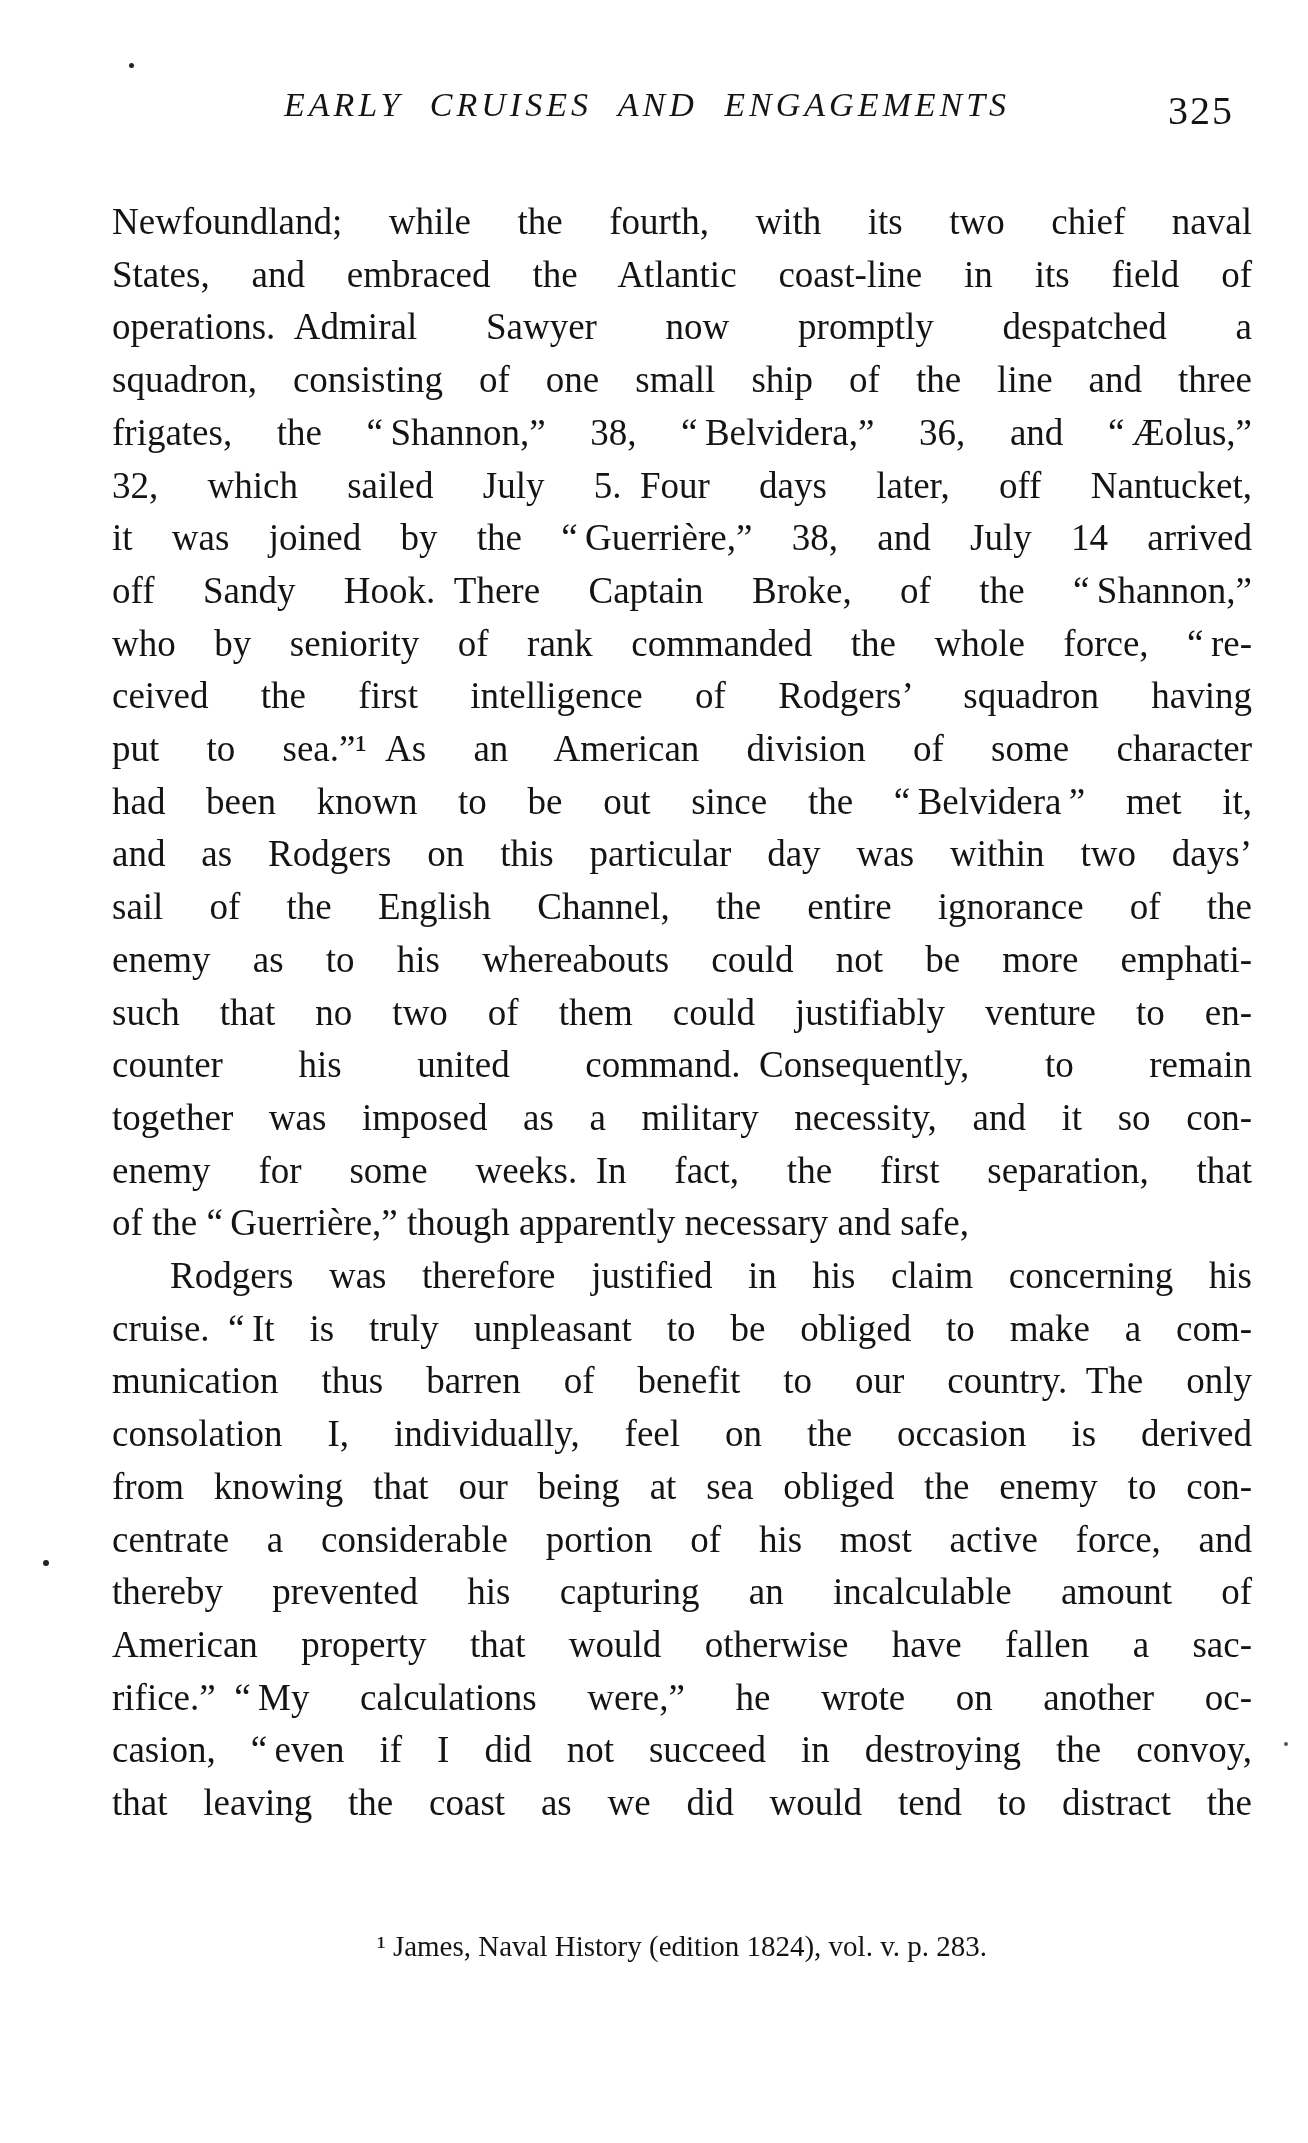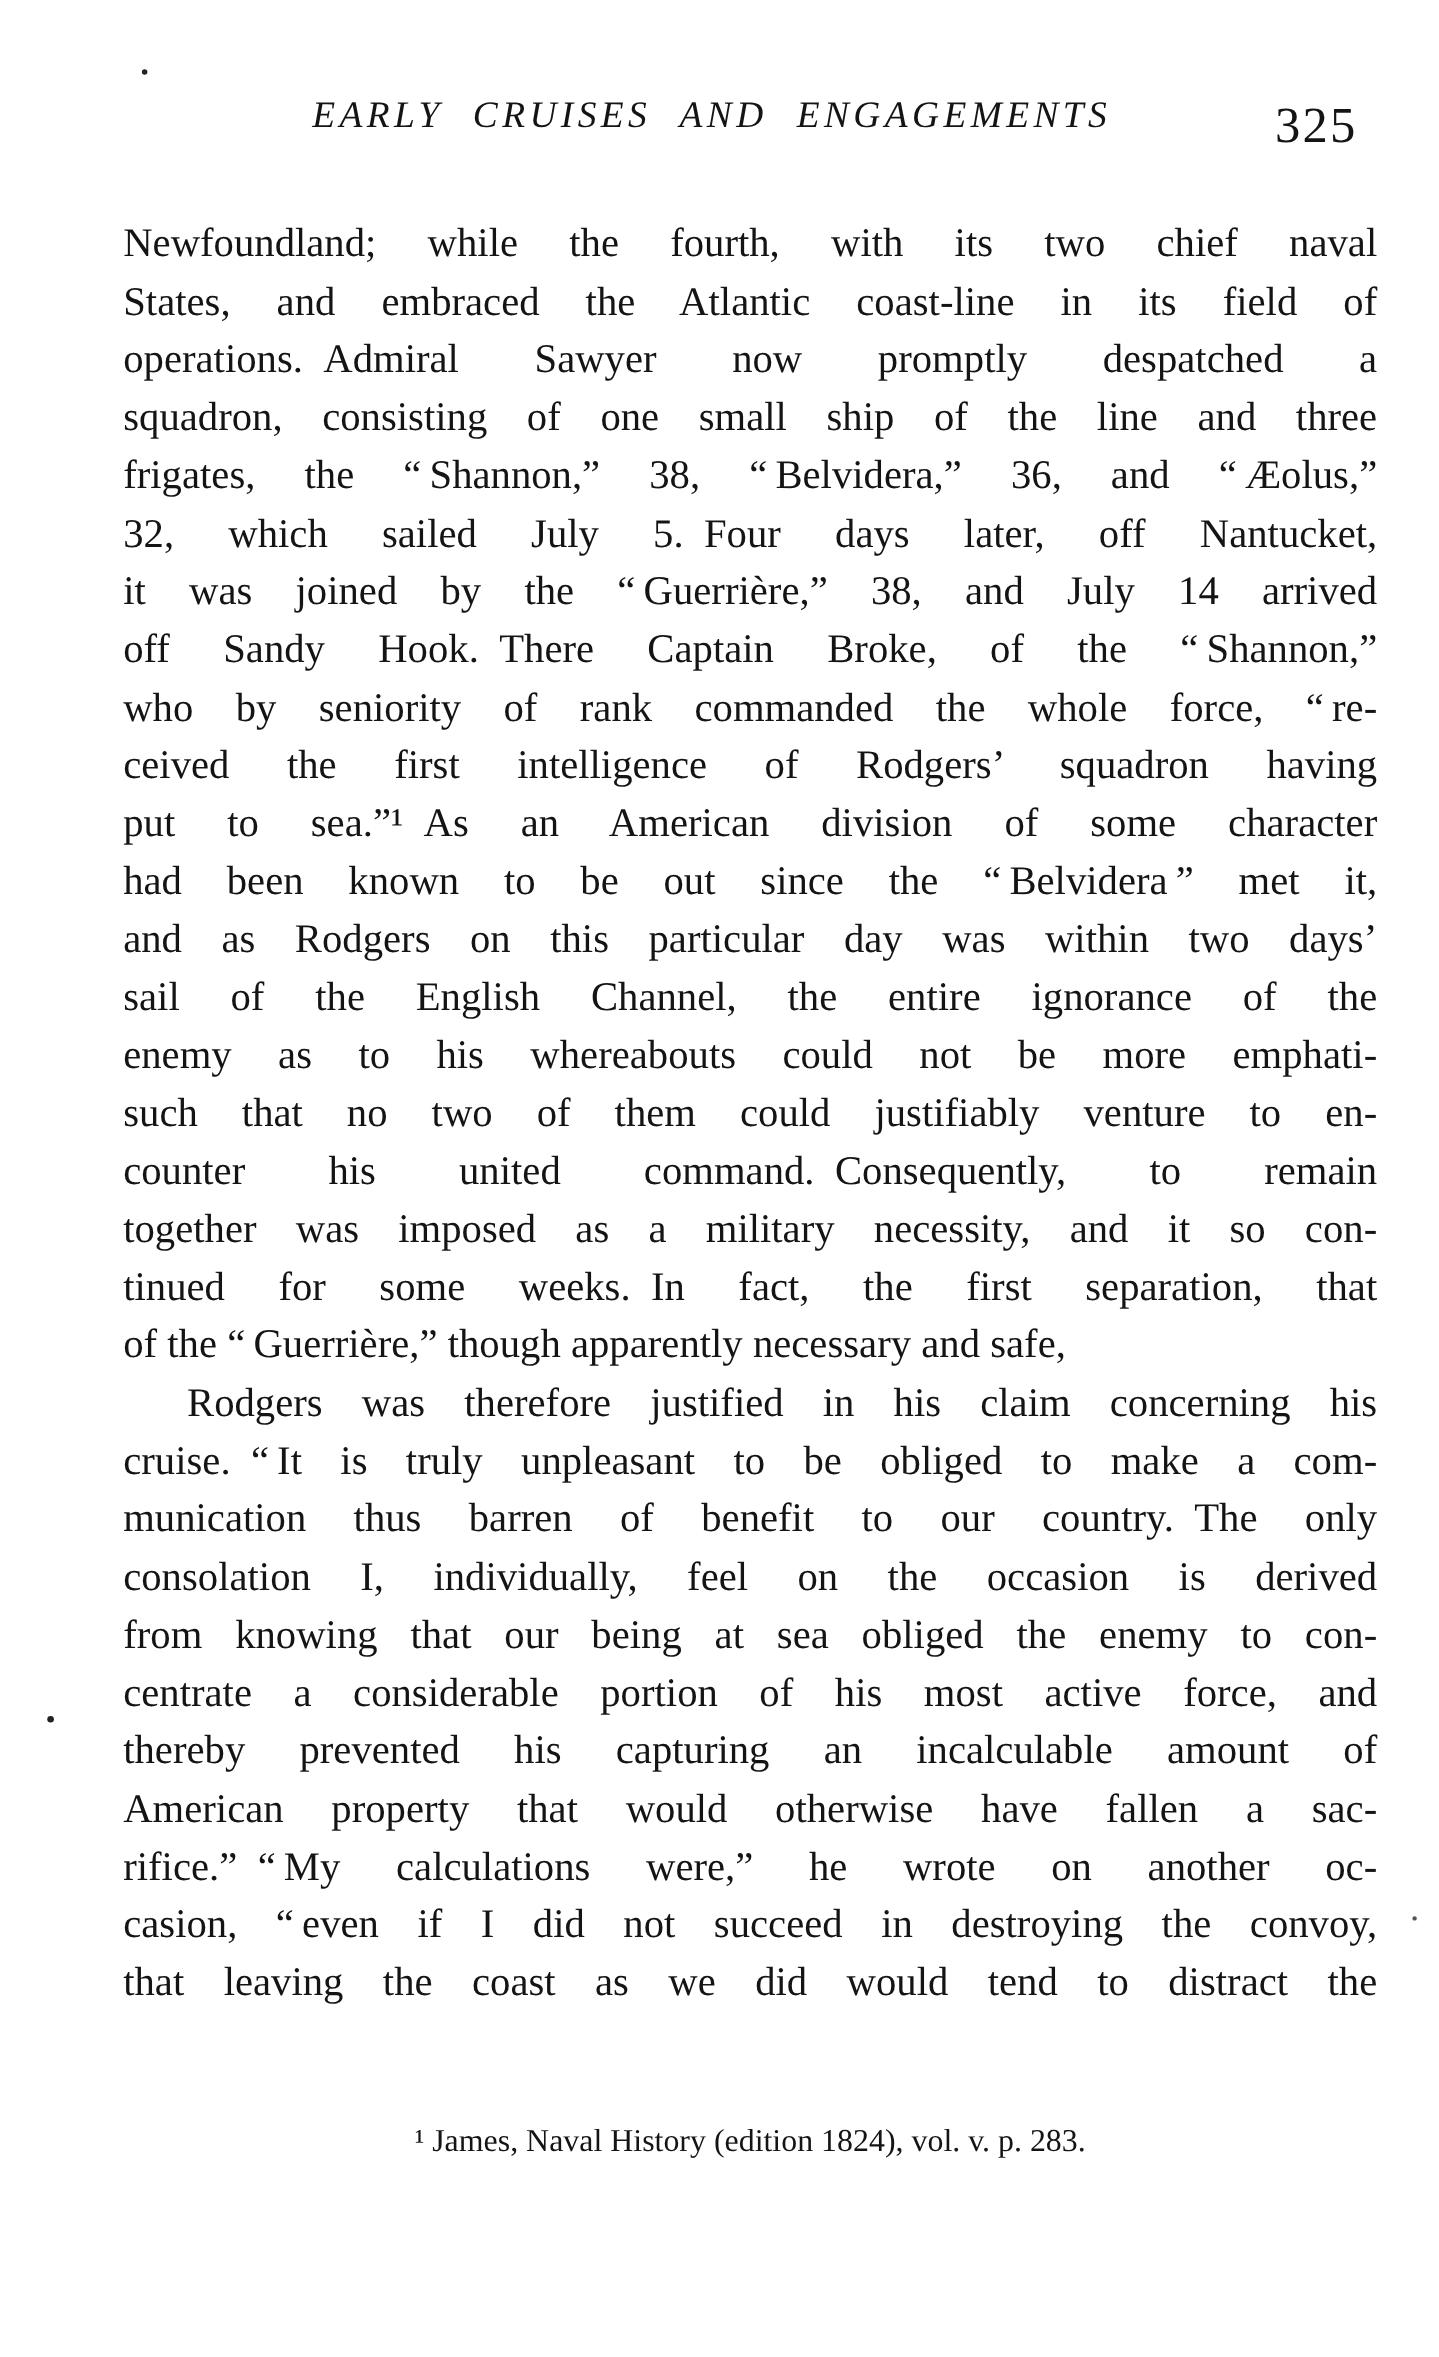--- a/index.html
+++ b/index.html
@@ -26,21 +26,21 @@
     font-style: italic;
     font-size: 34px;
     letter-spacing: 4px;
     word-spacing: 14px;
     white-space: nowrap;
   }
   .page-number {
     position: absolute;
     right: 18px;
     top: 1px;
-    font-size: 46px;
+    font-size: 40px;
     letter-spacing: 2px;
   }
   .body-text {
     position: absolute;
     top: 196px;
     left: 112px;
     width: 1140px;
     font-size: 37px;
     line-height: 52.7px;
   }
@@ -97,21 +97,21 @@
         <div class="line">who by seniority of rank commanded the whole force, “ re-</div>
         <div class="line">ceived the first intelligence of Rodgers’ squadron having</div>
         <div class="line">put to sea.”¹ As an American division of some character</div>
         <div class="line">had been known to be out since the “ Belvidera ” met it,</div>
         <div class="line">and as Rodgers on this particular day was within two days’</div>
         <div class="line">sail of the English Channel, the entire ignorance of the</div>
         <div class="line">enemy as to his whereabouts could not be more emphati-</div>
         <div class="line">such that no two of them could justifiably venture to en-</div>
         <div class="line">counter his united command. Consequently, to remain</div>
         <div class="line">together was imposed as a military necessity, and it so con-</div>
-        <div class="line">tinued for some weeks. In fact, the first separation, that</div>
+        <div class="line">enemy for some weeks. In fact, the first separation, that</div>
         <div class="line">of the “ Guerrière,” though apparently necessary and safe,</div>
       </div>
     <div id="para2">
         <div class="line">Rodgers was therefore justified in his claim concerning his</div>
         <div class="line">cruise. “ It is truly unpleasant to be obliged to make a com-</div>
         <div class="line">munication thus barren of benefit to our country. The only</div>
         <div class="line">consolation I, individually, feel on the occasion is derived</div>
         <div class="line">from knowing that our being at sea obliged the enemy to con-</div>
         <div class="line">centrate a considerable portion of his most active force, and</div>
         <div class="line">thereby prevented his capturing an incalculable amount of</div>

